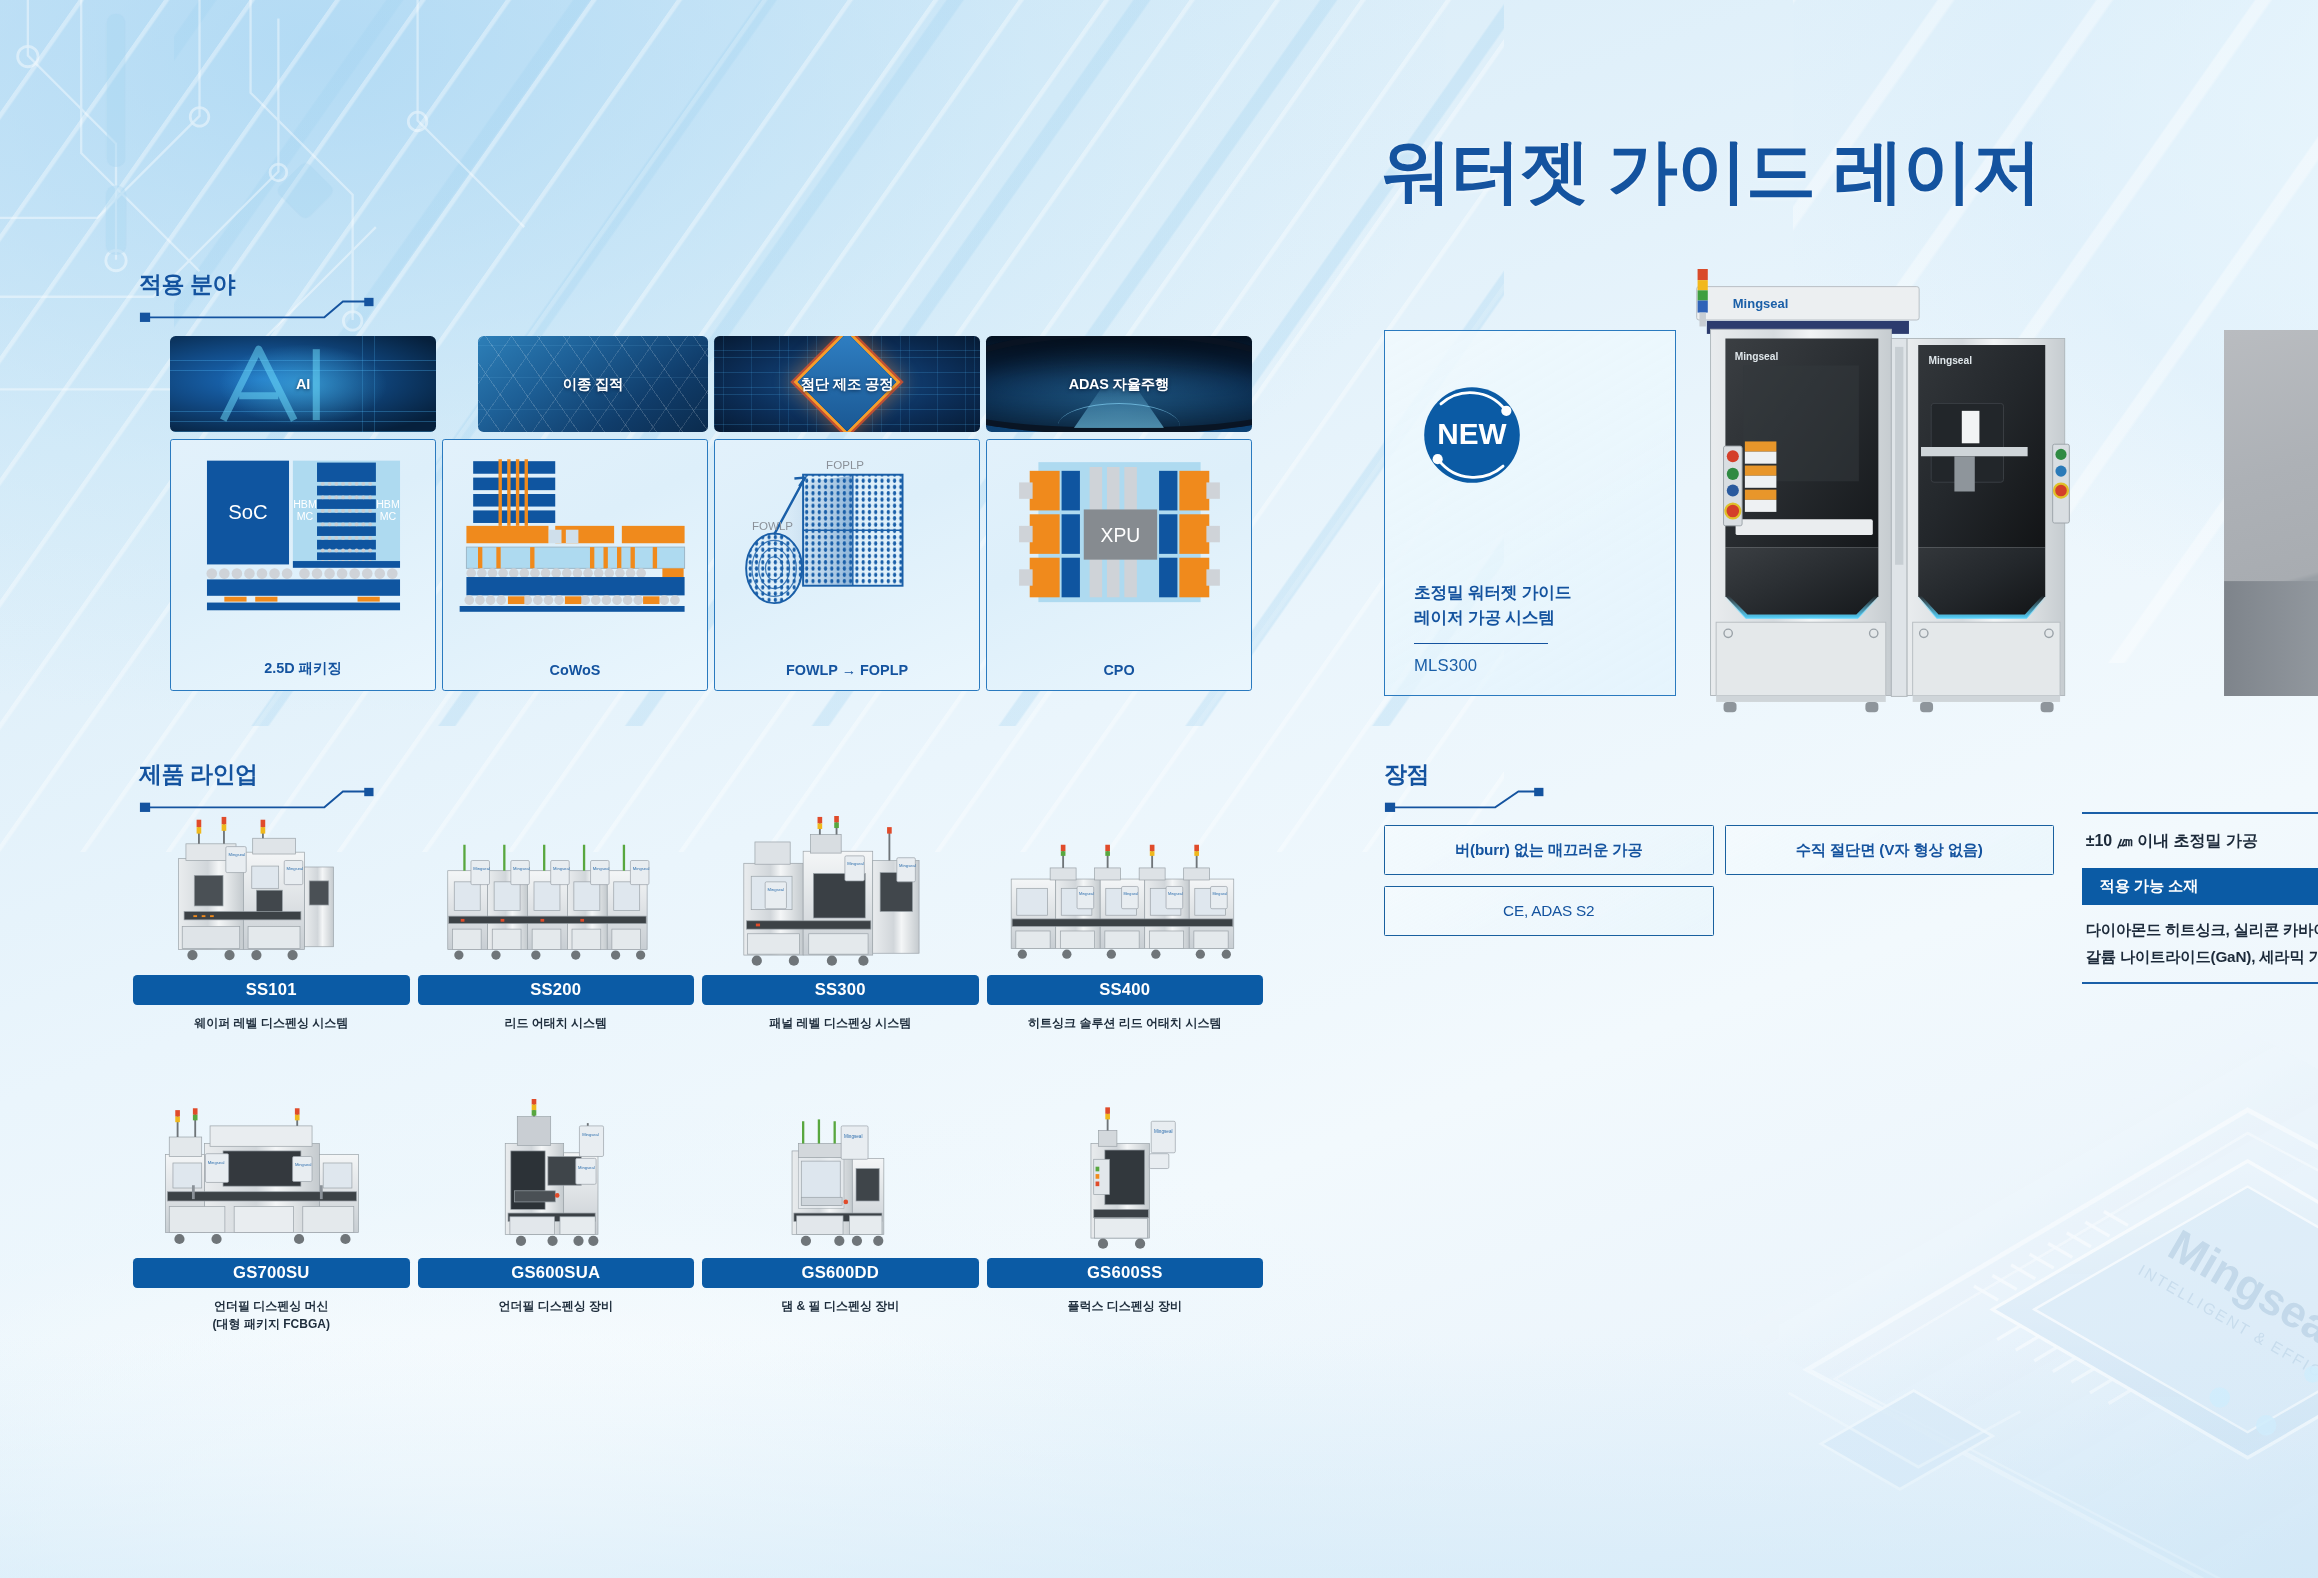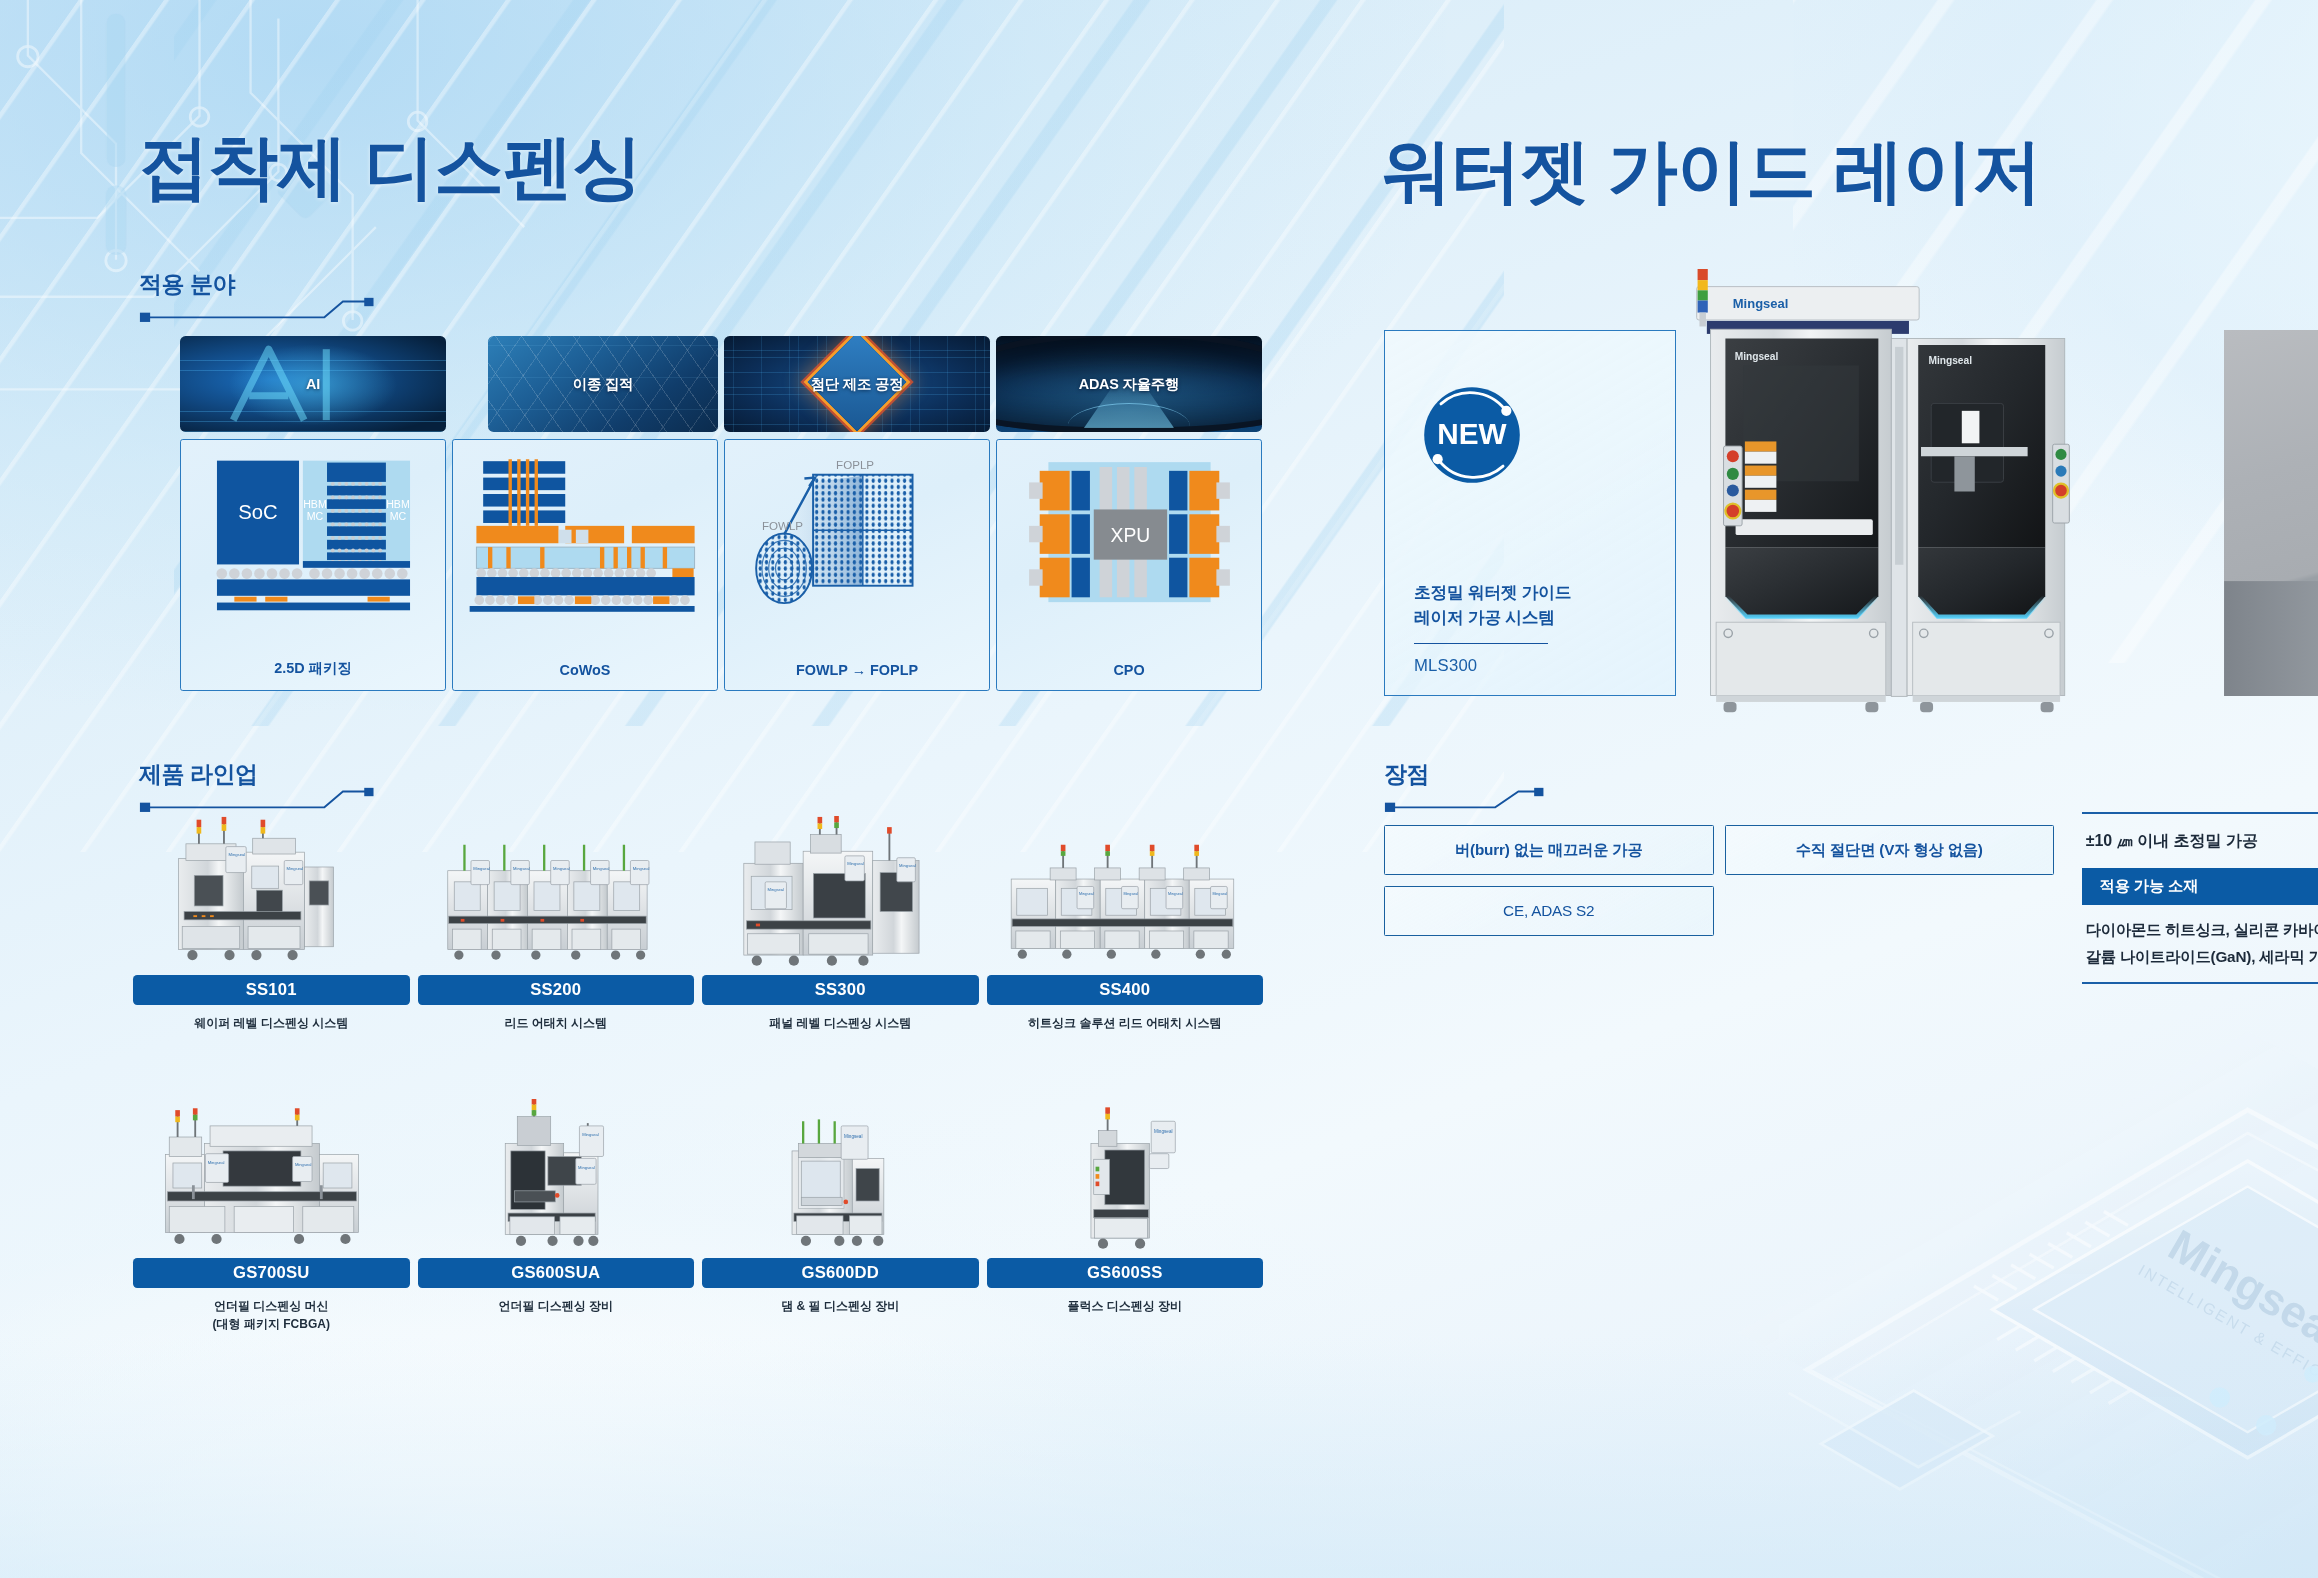--- a/index.html
+++ b/index.html
@@ -72,21 +72,21 @@
 
   
   .subhead { position:absolute; white-space:nowrap; }
   .subhead .txt { font-size:23px; font-weight:bold; color:#14539f; letter-spacing:-0.5px; }
   .subhead .deco { position:absolute; left:0; top:25px; width:241px; height:29px; }
   #sub-apply   { left:139px;  top:269px; }
   #sub-lineup  { left:139px;  top:759px; }
   #sub-merit   { left:1384px; top:759px; }
 
   
-  .app-grid { position:absolute; left:132px; top:336px; width:1130px; height:343px;
+  .app-grid { position:absolute; left:122px; top:336px; width:1130px; height:343px;
               display:grid; grid-template-columns:repeat(4,1fr); gap:6px;padding-left:48px; }
   .app-col { display:flex; flex-direction:column; gap:7.4px; }
   .app-photo {
     height:96px; border-radius:5.6px; position:relative; overflow:hidden;
     display:flex; align-items:center; justify-content:center;
   }
   .app-photo .ph-label {
     position:relative; z-index:5; color:#fff; font-size:14.4px; font-weight:bold;
     text-shadow:0 0.9px 3.7px rgba(0,20,50,.8); letter-spacing:-0.2px; white-space:nowrap;
   }
@@ -322,21 +322,20 @@
       <path d="M260 1080 L540 1240 L760 1120"></path>
       <path d="M1860 1140 L2120 1290"></path>
     </g>
   </svg>
 
   <div class="bg-bottomline"></div>
 </div>
 
 <div class="page">
 
-  <div class="maintitle" id="title-left">접착제 디스펜싱</div>
   <div class="maintitle" id="title-right">워터젯 가이드 레이저</div>
 
   <div class="subhead" id="sub-apply">
     <span class="txt">적용 분야</span>
     <svg class="deco" viewBox="0 0 520 62">
       <polyline points="14,50 400,50 440,16 492,16" fill="none" stroke="#14539f" stroke-width="4"></polyline>
       <rect x="2" y="40" width="22" height="20" fill="#14539f"></rect>
       <rect x="486" y="8" width="20" height="18" fill="#14539f"></rect>
     </svg>
   </div>

